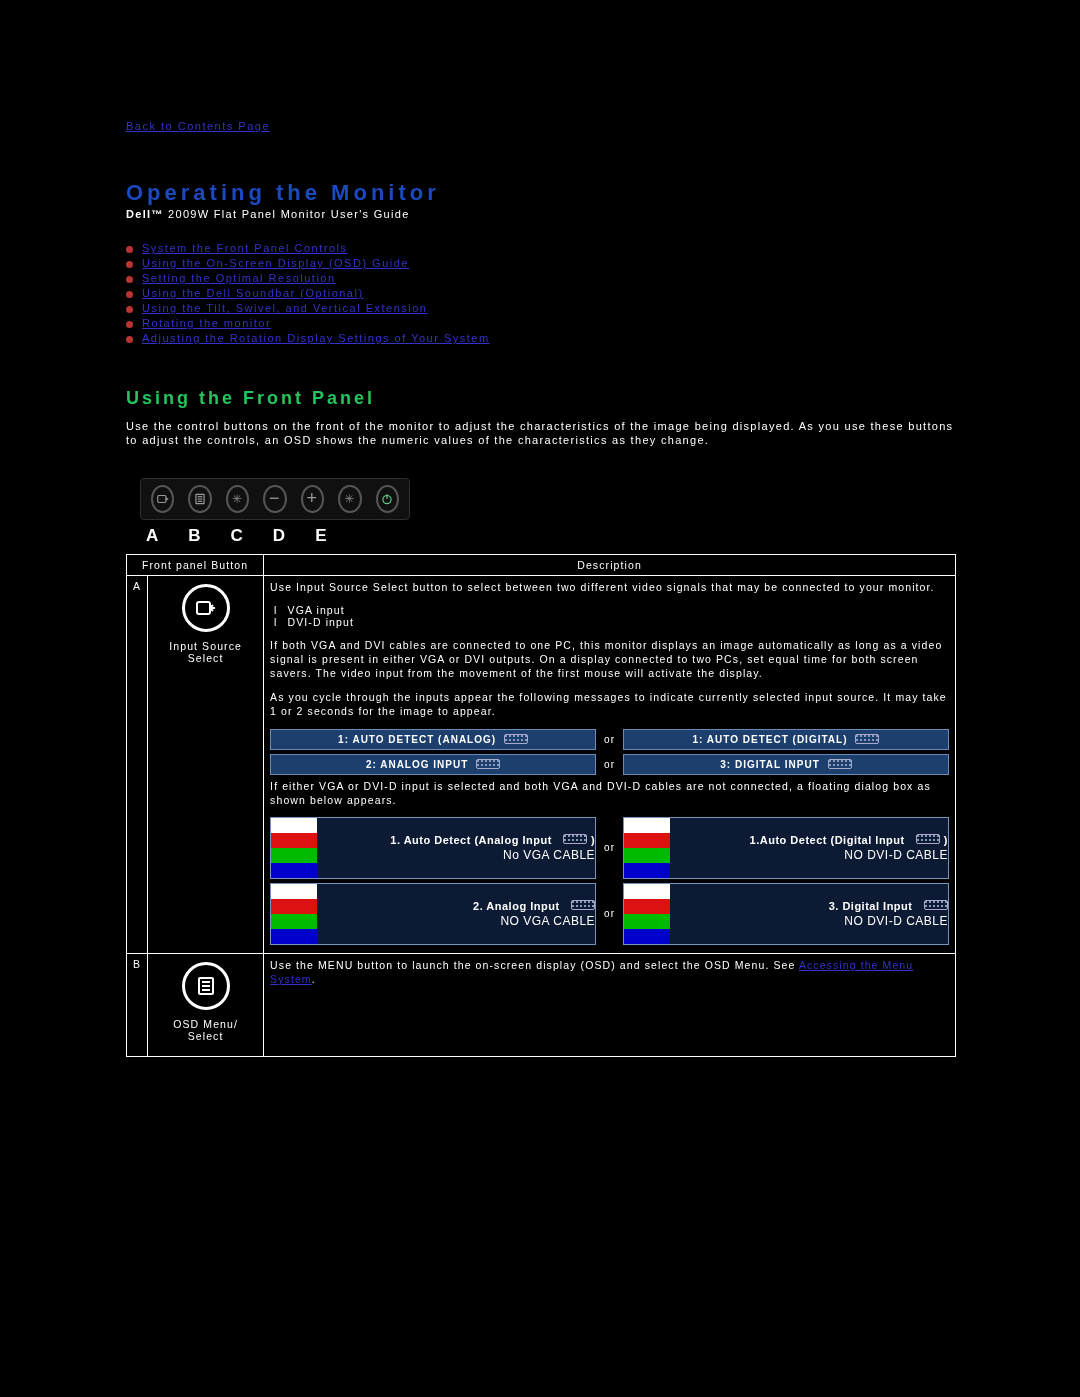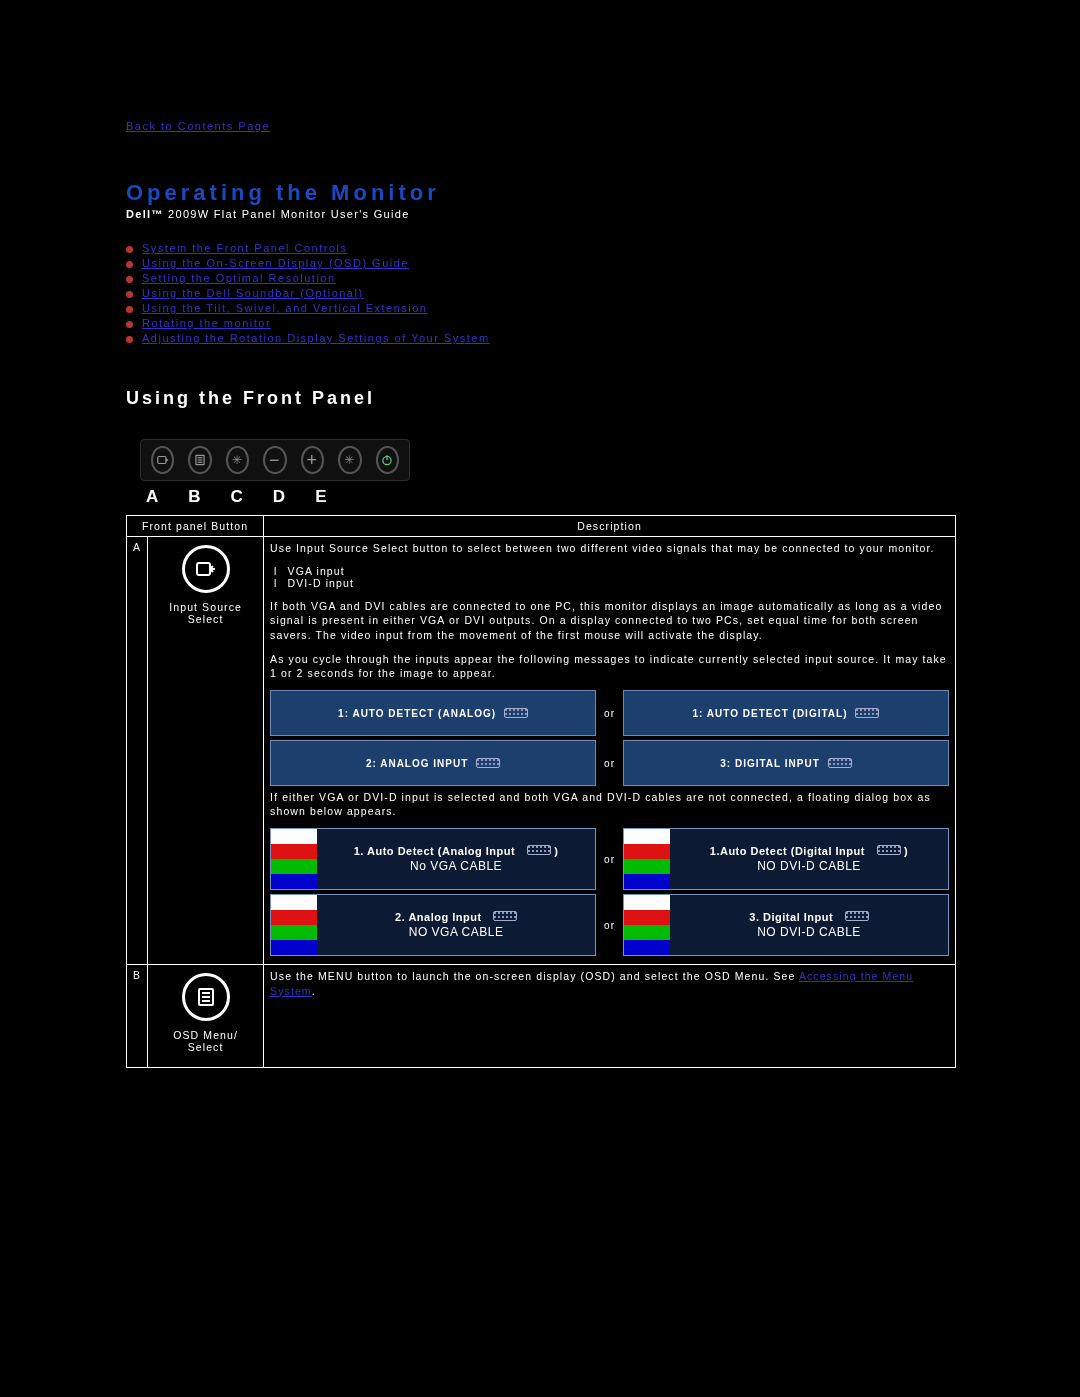--- a/index.html
+++ b/index.html
@@ -52,21 +52,21 @@
     content: "";
     position: absolute;
     left: 0;
     top: 4px;
     width: 7px;
     height: 7px;
     background: #b33;
     border-radius: 50%;
   }
   h2.section-title {
-    color: #ffffff;
+    color: #22c55e;
     font-size: 18px;
     letter-spacing: 3px;
     font-weight: bold;
     margin: 44px 0 10px 0;
   }
   p.bodytext {
     font-size: 11px;
     letter-spacing: 1.3px;
     line-height: 1.3;
     margin: 0 0 18px 0;
@@ -171,21 +171,21 @@
     display:flex;
     align-items:center;
     gap: 8px;
     margin: 4px 0;
   }
   .banner-row .banner {
     flex: 1;
     background: #1d3f6e;
     border: 1px solid #6b8bb5;
     color: #fff;
-    height: 46px;
+    height: 21px;
     display:flex;
     align-items:center;
     justify-content:center;
     font-size: 10px;
     letter-spacing: 1.0px;
     font-weight:bold;
   }
   .banner-row .or {
     font-size: 10px;
     color:#fff;
@@ -223,21 +223,21 @@
   }
   .stripes div { flex:1; }
   .stripes .s1{background:#fff;}
   .stripes .s2{background:#d11;}
   .stripes .s3{background:#0b0;}
   .stripes .s4{background:#00c;}
   .nocable .text {
     flex:1;
     display:flex;
     flex-direction:column;
-    align-items:center;
+    align-items:flex-end;
     justify-content:center;
     text-align:center;
     color:#fff;
   }
   .nocable .text .line1 {
     font-size:11px; font-weight:bold; letter-spacing:0.5px;
   }
   .nocable .text .line2 {
     font-size:12px; font-weight:normal; letter-spacing:0.5px; margin-top:2px;
   }
@@ -261,20 +261,21 @@
     <li><a class="link" href="#">System the Front Panel Controls</a></li>
     <li><a class="link" href="#">Using the On-Screen Display (OSD) Guide</a></li>
     <li><a class="link" href="#">Setting the Optimal Resolution</a></li>
     <li><a class="link" href="#">Using the Dell Soundbar (Optional)</a></li>
     <li><a class="link" href="#">Using the Tilt, Swivel, and Vertical Extension</a></li>
     <li><a class="link" href="#">Rotating the monitor</a></li>
     <li><a class="link" href="#">Adjusting the Rotation Display Settings of Your System</a></li>
   </ul>
 
   <h2 class="section-title">Using the Front Panel</h2>
+  <p class="bodytext">Use the control buttons on the front of the monitor to adjust the characteristics of the image being displayed. As you use these buttons to adjust the controls, an OSD shows the numeric values of the characteristics as they change.</p>
 
   
   <div class="panel-illustration">
     <div class="panel-strip">
       <span class="pbtn input">
         <svg viewBox="0 0 24 24" fill="none" stroke="#999" stroke-width="2">
             <rect x="3" y="6" width="14" height="12" rx="2"></rect>
             <path d="M21 12h-4m0 0 2-2m-2 2 2 2"></path>
           </svg>
       </span>

